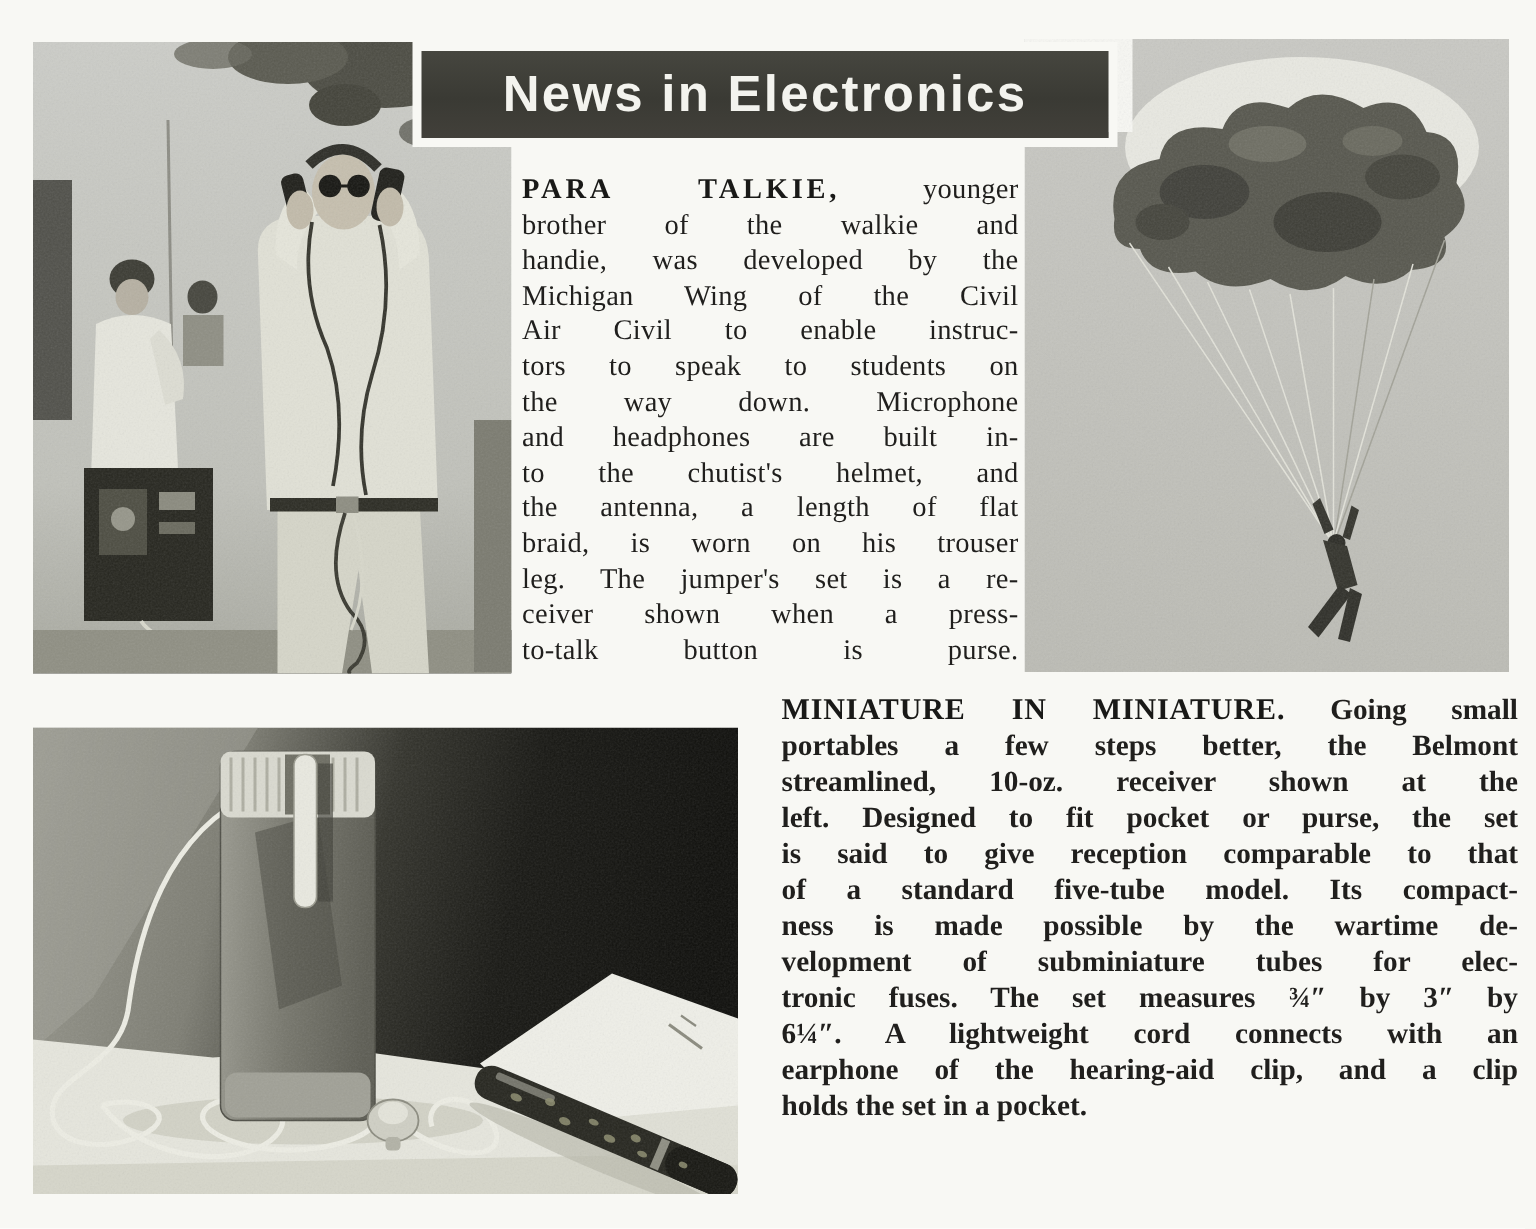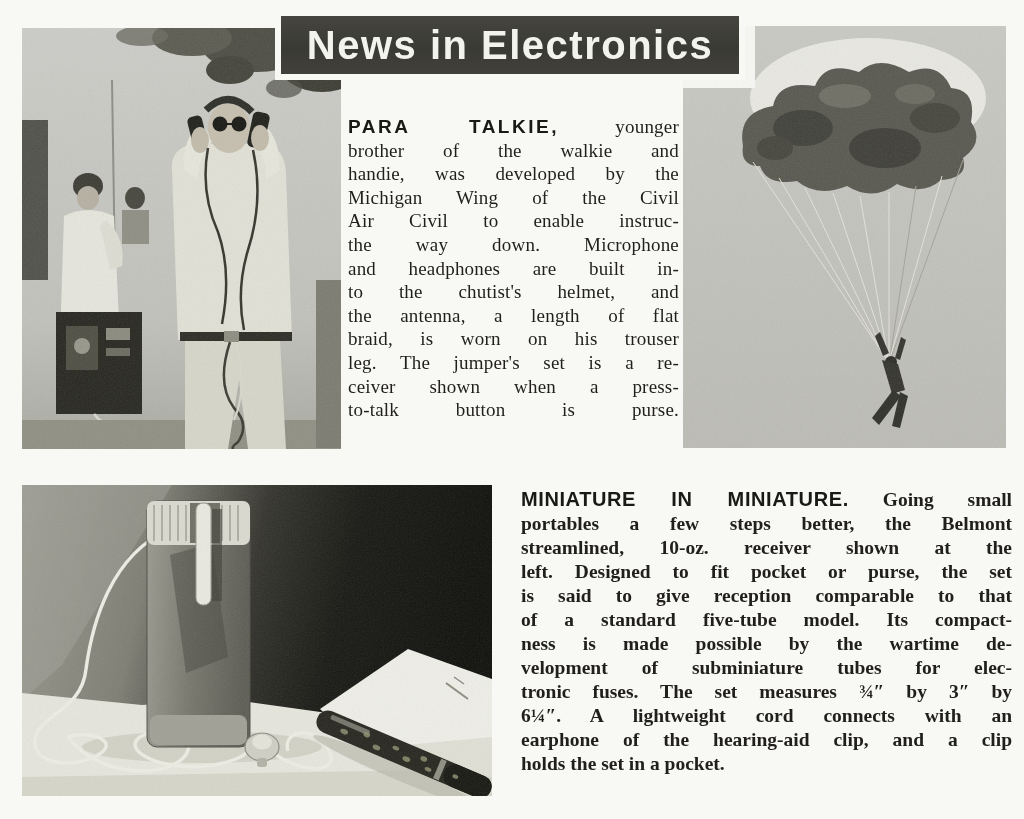--- a/index.html
+++ b/index.html
@@ -7,43 +7,43 @@
     position:relative; width:1024px; height:819px;
     background:#f8f8f4; overflow:hidden;
     font-family:"Liberation Serif", serif;
   }
   .photo { position:absolute; display:block; }
   #photo-left   { left:22px;  top:28px;  }
   #photo-right  { left:683px; top:26px;  }
   #photo-bottom { left:22px;  top:485px; }
 
   .header-bar {
-    position:absolute; left:281px; top:16px; width:458px; height:58px;
+    position:absolute; left:281px; top:34px; width:458px; height:58px;
     background:linear-gradient(180deg,#46463f 0%,#3a3a34 55%,#42403a 100%);
     color:#f3f3ee;
     display:flex; align-items:center; justify-content:center;
     font-family:"Liberation Sans", sans-serif; font-weight:bold;
-    font-size:40px; letter-spacing:1.5px;
+    font-size:34px; letter-spacing:1.5px;
     z-index:5;
     box-shadow:0 0 0 6px #f8f8f4;
   }
 
   .article { position:absolute; color:#201f1d; }
   #article-1 {
     left:348px; top:115px; width:331px;
     font-size:19px; line-height:23.6px; letter-spacing:0.2px;
   }
   #article-2 {
-    left:521px; top:487px; width:491px;
+    left:521px; top:461px; width:491px;
     font-size:19.5px; line-height:24px; font-weight:bold;
   }
   .tline { text-align:justify; text-align-last:justify; }
   .no-last-justify .tline:last-child { text-align-last:left; }
   .leadin {
-    font-family:Liberation Sans, sans-serif; font-weight:bold;
+    font-family:Liberation Serif, serif; font-weight:bold;
     letter-spacing:2.5px; font-size:19px; color:#191917;
   }
   #article-2 .leadin { letter-spacing:0.6px; font-size:20px; }
 </style>
 </head>
 <body>
 
 <div class="page">
 
   <svg id="photo-left" class="photo" width="319" height="421" viewBox="0 0 319 421" role="img" aria-label="Instructor wearing para-talkie headset and sunglasses speaking into a microphone, with another man and a radio set behind him">
@@ -176,20 +176,21 @@
     <rect x="0" y="0" width="72" height="62" fill="#f8f8f4"></rect>
     <rect width="323" height="422" filter="url(#grain2)" opacity="0.14"></rect>
   </svg>
 
   <div id="article-1" class="article">
       <div class="tline"><span class="leadin">PARA TALKIE,</span> younger</div>
       <div class="tline">brother of the walkie and</div>
       <div class="tline">handie, was developed by the</div>
       <div class="tline">Michigan Wing of the Civil</div>
       <div class="tline">Air Civil to enable instruc-</div>
+      <div class="tline">tors to speak to students on</div>
       <div class="tline">the way down. Microphone</div>
       <div class="tline">and headphones are built in-</div>
       <div class="tline">to the chutist's helmet, and</div>
       <div class="tline">the antenna, a length of flat</div>
       <div class="tline">braid, is worn on his trouser</div>
       <div class="tline">leg. The jumper's set is a re-</div>
       <div class="tline">ceiver shown when a press-</div>
       <div class="tline">to-talk button is purse.</div>
     </div>
 

